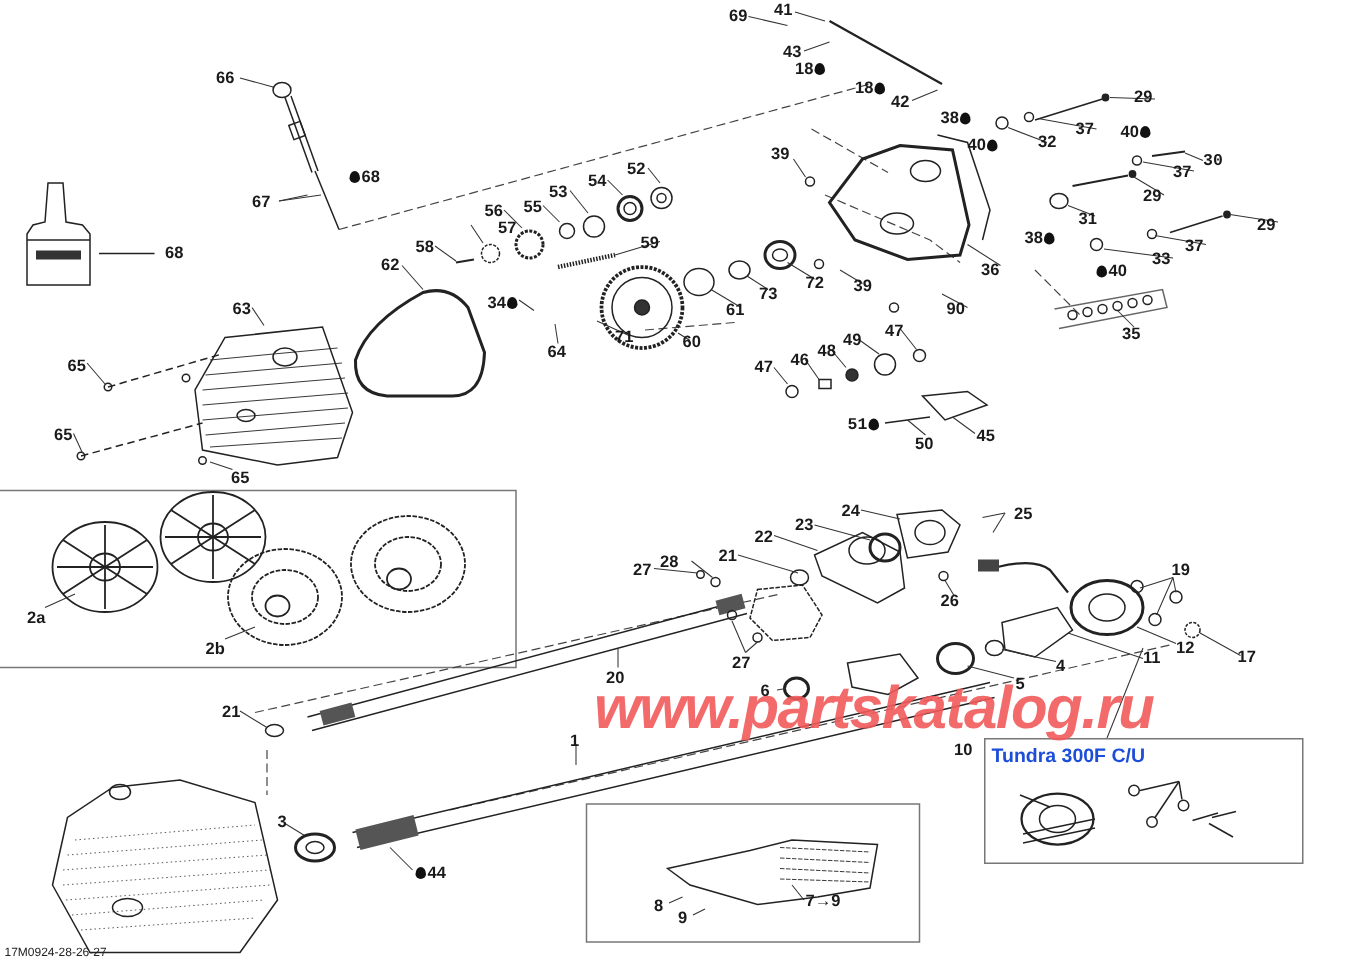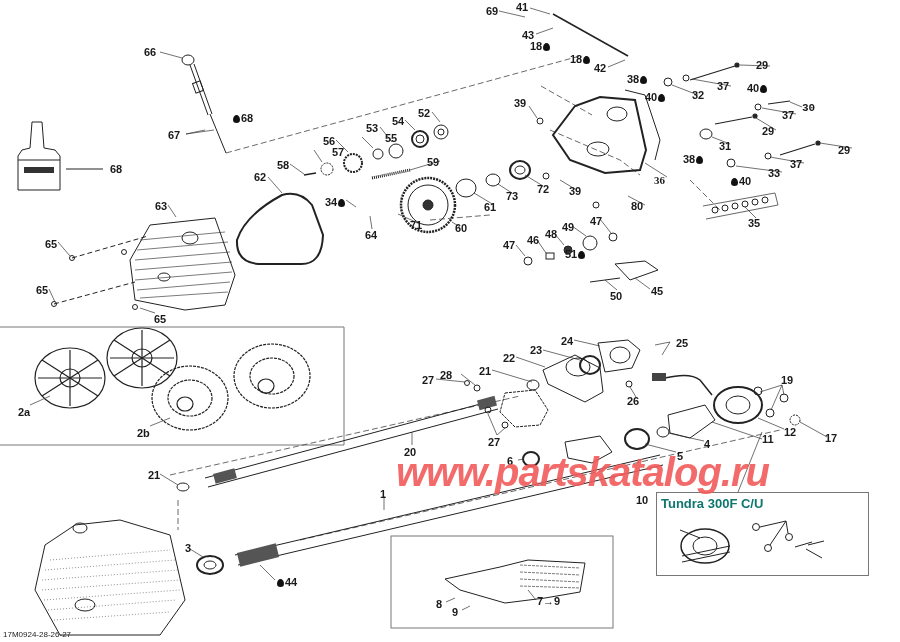--- a/index.html
+++ b/index.html
@@ -6,21 +6,21 @@
   body { width:900px; height:642px; position:relative; overflow:hidden;
          font-family:"Liberation Sans", sans-serif; }
   #diagram { position:absolute; left:0; top:0; width:900px; height:642px; }
   .lbl { position:absolute; font-family:"Liberation Sans", sans-serif; font-size:11px;
          font-weight:bold; color:#1a1a1a; line-height:1; white-space:nowrap; }
   .drop { display:inline-block; width:7px; height:8px; background:#111;
           border-radius:50% 50% 50% 50% / 60% 60% 40% 40%; vertical-align:-1px; margin:0 1px; }
   .title-box { position:absolute; left:656px; top:492px; width:211px; height:82px;
                border:1px solid #777; background:#fff; }
   .title-box .t { position:absolute; left:4px; top:3px; font-size:13px; font-weight:bold;
-                  color:#0f766e; font-family:"Liberation Sans", sans-serif; }
+                  color:#1d4ed8; font-family:"Liberation Sans", sans-serif; }
   .watermark { position:absolute; left:396px; top:450px; font-size:40px; font-weight:bold;
                font-style:italic; color:#f25a5a; opacity:.9; letter-spacing:-1px;
                font-family:"Liberation Sans", sans-serif; }
   .ref { position:absolute; left:3px; top:630px; font-size:8px; color:#222;
          font-family:"Liberation Sans", sans-serif; }
 </style>
 </head>
 <body>
 
 <svg id="diagram" viewBox="0 0 900 642" xmlns="http://www.w3.org/2000/svg" fill="none" stroke="#222" stroke-width="1">
@@ -374,54 +374,54 @@
     <div class="lbl" style="left: 802px; top: 103px; font-family: Liberation Mono, monospace;"><span>30</span></div>
     <div class="lbl" style="left: 514px; top: 98px;"><span>39</span></div>
     <div class="lbl" style="left: 782px; top: 110px;"><span>37</span></div>
     <div class="lbl" style="left: 762px; top: 126px;"><span>29</span></div>
     <div class="lbl" style="left: 719px; top: 141px;"><span>31</span></div>
     <div class="lbl" style="left: 838px; top: 145px;"><span>29</span></div>
     <div class="lbl" style="left: 683px; top: 154px;"><span>38</span><span class="drop"></span></div>
     <div class="lbl" style="left: 790px; top: 159px;"><span>37</span></div>
     <div class="lbl" style="left: 768px; top: 168px;"><span>33</span></div>
     <div class="lbl" style="left: 730px; top: 176px;"><span class="drop"></span><span>40</span></div>
-    <div class="lbl" style="left: 654px; top: 175px; font-family: Liberation Serif, serif;"><span>36</span></div>
+    <div class="lbl" style="left: 654px; top: 175px;"><span>36</span></div>
     <div class="lbl" style="left: 537px; top: 184px;"><span>72</span></div>
     <div class="lbl" style="left: 506px; top: 191px;"><span>73</span></div>
     <div class="lbl" style="left: 569px; top: 186px;"><span>39</span></div>
     <div class="lbl" style="left: 484px; top: 202px;"><span>61</span></div>
-    <div class="lbl" style="left: 631px; top: 201px;"><span>80</span></div>
+    <div class="lbl" style="left: 631px; top: 201px;"><span>90</span></div>
     <div class="lbl" style="left: 748px; top: 218px;"><span>35</span></div>
     <div class="lbl" style="left: 144px; top: 47px;"><span>66</span></div>
     <div class="lbl" style="left: 232px; top: 113px;"><span class="drop"></span><span>68</span></div>
     <div class="lbl" style="left: 168px; top: 130px;"><span>67</span></div>
     <div class="lbl" style="left: 110px; top: 164px;"><span>68</span></div>
     <div class="lbl" style="left: 418px; top: 108px;"><span>52</span></div>
     <div class="lbl" style="left: 392px; top: 116px;"><span>54</span></div>
     <div class="lbl" style="left: 366px; top: 123px;"><span>53</span></div>
-    <div class="lbl" style="left: 349px; top: 133px; margin-left: 36px;"><span>55</span></div>
+    <div class="lbl" style="left: 349px; top: 133px;"><span>55</span></div>
     <div class="lbl" style="left: 323px; top: 136px;"><span>56</span></div>
     <div class="lbl" style="left: 288px; top: 147px; margin-left: 44px;"><span>57</span></div>
     <div class="lbl" style="left: 427px; top: 157px;"><span>59</span></div>
     <div class="lbl" style="left: 277px; top: 160px;"><span>58</span></div>
     <div class="lbl" style="left: 254px; top: 172px;"><span>62</span></div>
     <div class="lbl" style="left: 325px; top: 197px;"><span>34</span><span class="drop"></span></div>
     <div class="lbl" style="left: 410px; top: 220px;"><span>71</span></div>
     <div class="lbl" style="left: 455px; top: 223px;"><span>60</span></div>
     <div class="lbl" style="left: 365px; top: 230px;"><span>64</span></div>
     <div class="lbl" style="left: 155px; top: 201px;"><span>63</span></div>
     <div class="lbl" style="left: 45px; top: 239px;"><span>65</span></div>
     <div class="lbl" style="left: 36px; top: 285px;"><span>65</span></div>
     <div class="lbl" style="left: 154px; top: 314px;"><span>65</span></div>
     <div class="lbl" style="left: 590px; top: 216px;"><span>47</span></div>
     <div class="lbl" style="left: 562px; top: 222px;"><span>49</span></div>
     <div class="lbl" style="left: 545px; top: 229px;"><span>48</span></div>
     <div class="lbl" style="left: 527px; top: 235px;"><span>46</span></div>
     <div class="lbl" style="left: 503px; top: 240px;"><span>47</span></div>
-    <div class="lbl" style="left: 565px; top: 249px;"><span>51</span><span class="drop"></span></div>
+    <div class="lbl" style="left: 565px; top: 279px; font-family: Liberation Mono, monospace;"><span>51</span><span class="drop"></span></div>
     <div class="lbl" style="left: 651px; top: 286px;"><span>45</span></div>
     <div class="lbl" style="left: 610px; top: 291px;"><span>50</span></div>
     <div class="lbl" style="left: 18px; top: 407px;"><span>2a</span></div>
     <div class="lbl" style="left: 137px; top: 428px;"><span>2b</span></div>
     <div class="lbl" style="left: 561px; top: 336px;"><span>24</span></div>
     <div class="lbl" style="left: 676px; top: 338px;"><span>25</span></div>
     <div class="lbl" style="left: 530px; top: 345px;"><span>23</span></div>
     <div class="lbl" style="left: 503px; top: 353px;"><span>22</span></div>
     <div class="lbl" style="left: 440px; top: 370px;"><span>28</span></div>
     <div class="lbl" style="left: 479px; top: 366px;"><span>21</span></div>

